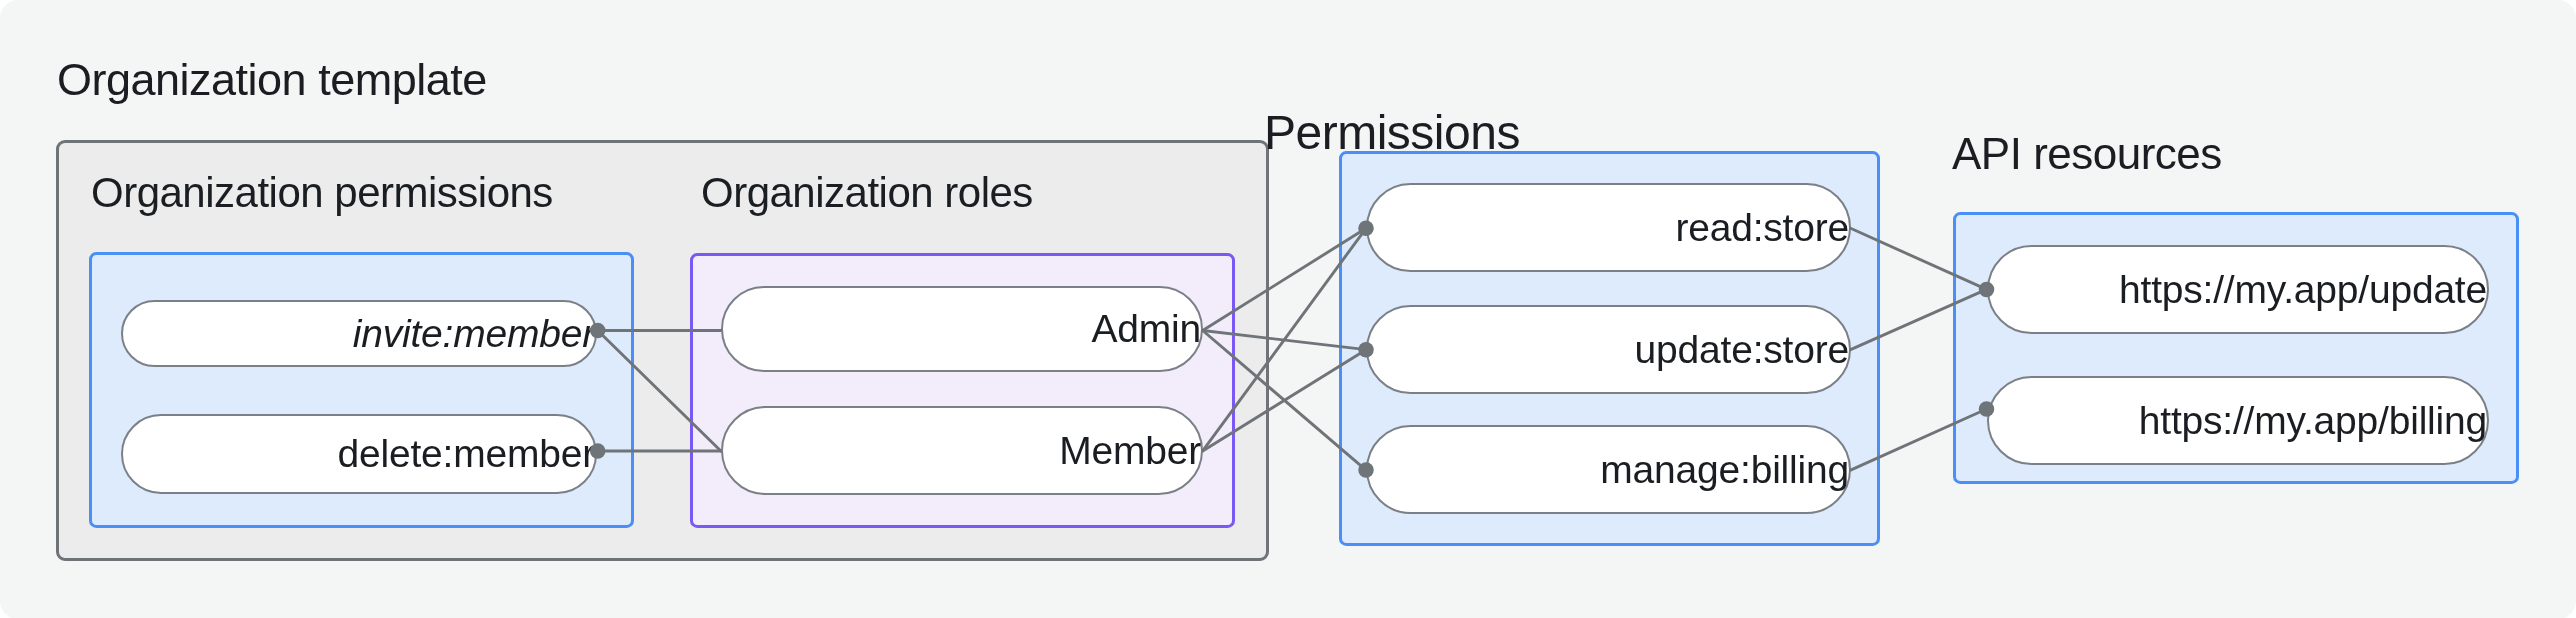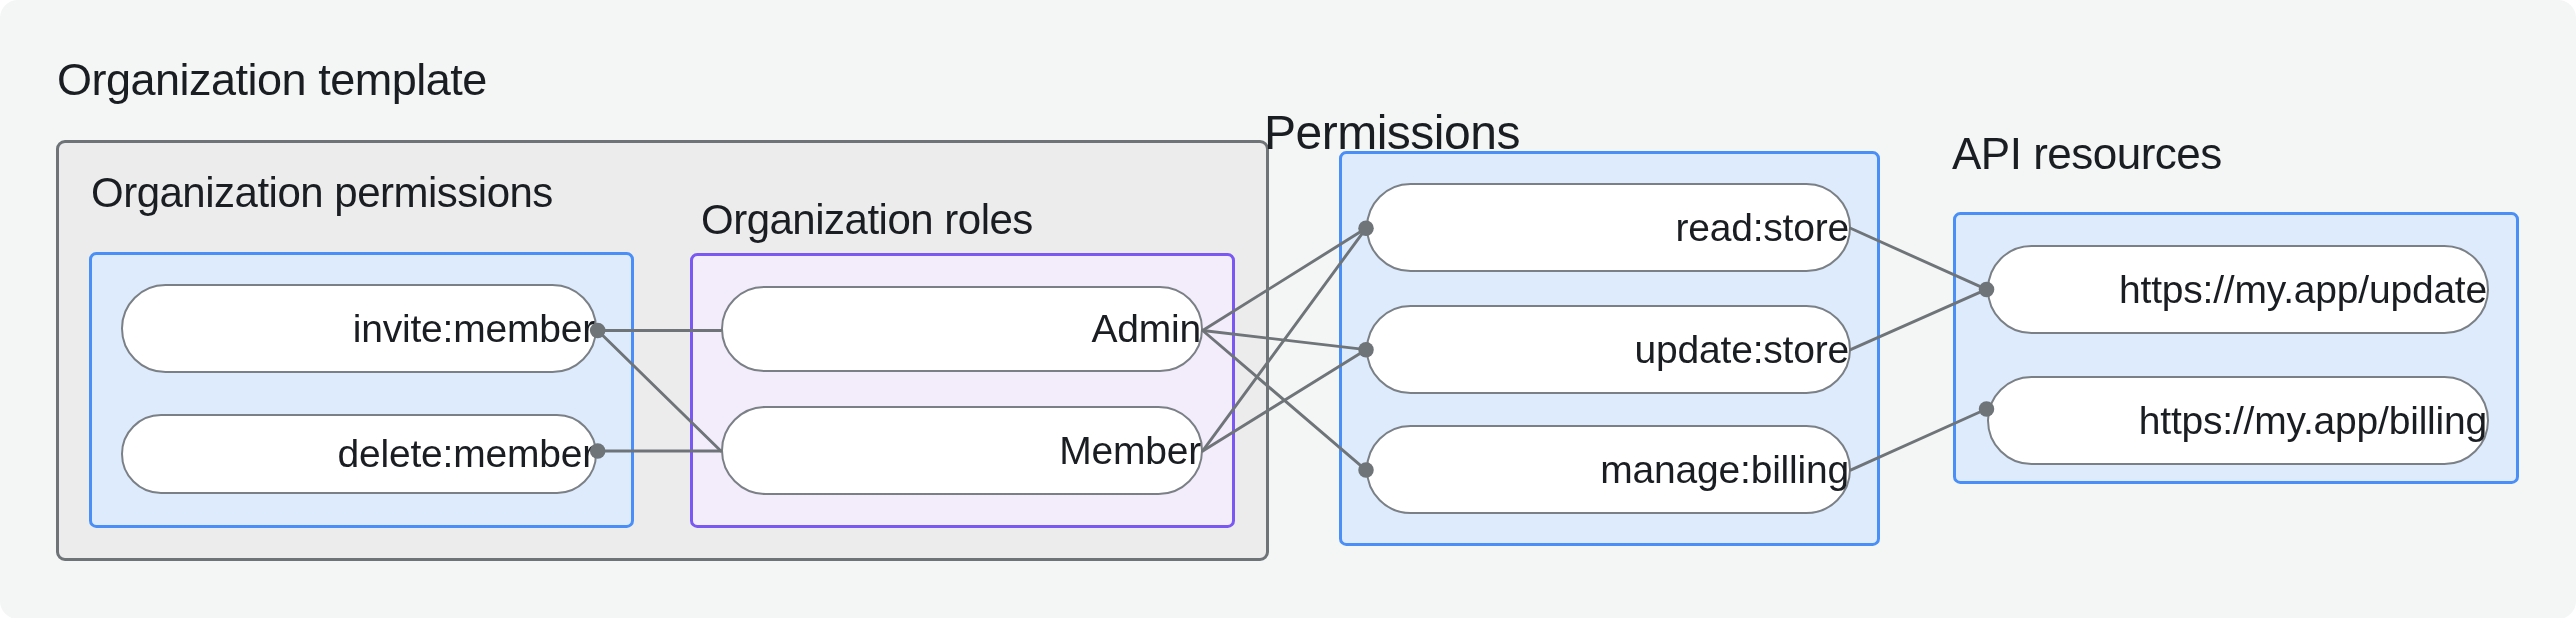--- a/index.html
+++ b/index.html
@@ -21,21 +21,21 @@
   #orgroles-box{left:690px;top:253px;width:545px;height:275px;background:var(--purple-fill);border:3.2px solid var(--purple);border-radius:7.3px;z-index:1;}
   #permissions-box{left:1339px;top:151px;width:541px;height:395px;background:var(--blue-fill);border:3.2px solid var(--blue);border-radius:7.3px;z-index:1;}
   #api-box{left:1953px;top:212px;width:566px;height:272px;background:var(--blue-fill);border:3.2px solid var(--blue);border-radius:7.3px;z-index:1;}
 
   .title{position:absolute;font-size:45px;line-height:1.1;letter-spacing:-0.5px;white-space:nowrap;z-index:3;}
   #t-org{left:57px;top:55px;}
   #t-perm{left:1264px;top:70px;font-size:48px;margin-top:37px;}
   #t-api{left:1952px;top:130px;font-size:44px;}
   .group-label{position:absolute;font-size:42px;line-height:1.1;letter-spacing:-0.5px;white-space:nowrap;z-index:3;}
   #l-orgperm{left:91px;top:170px;}
-  #l-orgroles{left:701px;top:170px;margin-top:27px;}
+  #l-orgroles{left:701px;top:170px;}
 
   .pill{
     position:absolute;background:#ffffff;border:2.7px solid var(--pill-border);
     border-radius:55px;display:flex;align-items:center;justify-content:flex-end;
     font-size:39px;letter-spacing:-0.2px;white-space:nowrap;z-index:2;
   }
   #wires{position:absolute;left:0;top:0;width:2576px;height:619px;z-index:5;pointer-events:none;}
 </style>
 </head>
 <body>
@@ -47,21 +47,21 @@
   <div class="title" id="t-api">API resources</div>
 
   <div class="box" id="org-box"></div>
   <div class="group-label" id="l-orgperm">Organization permissions</div>
   <div class="group-label" id="l-orgroles">Organization roles</div>
   <div class="box" id="orgperm-box"></div>
   <div class="box" id="orgroles-box"></div>
   <div class="box" id="permissions-box"></div>
   <div class="box" id="api-box"></div>
 
-  <div class="pill" style="left: 121px; top: 284px; width: 476px; height: 89px;">
+  <div class="pill" style="left: 121px; top: 300px; width: 476px; height: 67px; font-style: italic;">
     <span>invite:member</span>
   </div>
   <div class="pill" style="left: 121px; top: 414px; width: 476px; height: 80px;">
     <span>delete:member</span>
   </div>
   <div class="pill" style="left: 721px; top: 286px; width: 482px; height: 86px;">
     <span>Admin</span>
   </div>
   <div class="pill" style="left: 721px; top: 406px; width: 482px; height: 89px;">
     <span>Member</span>

